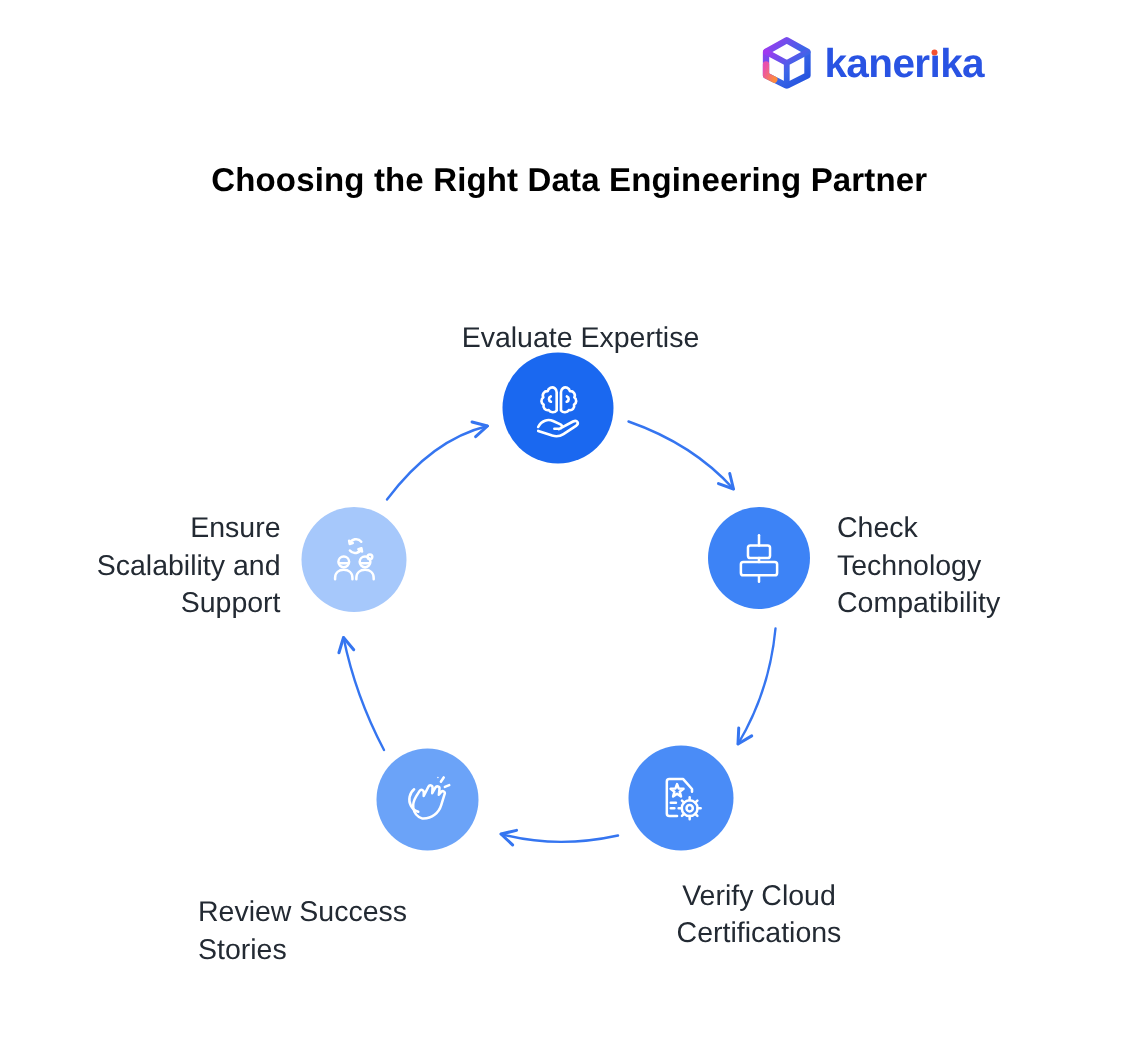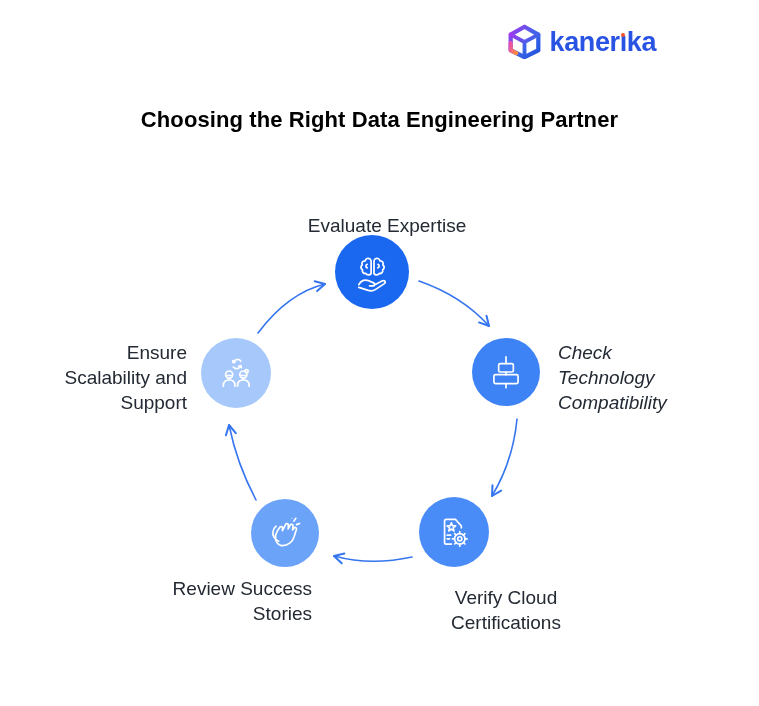--- a/index.html
+++ b/index.html
@@ -43,23 +43,23 @@
   .c1{left:335px;top:235px;width:74px;height:74px;}
   .c2{left:472px;top:338px;width:68px;height:68px;}
   .c3{left:419px;top:497px;width:70px;height:70px;}
   .c4{left:251px;top:499px;width:68px;height:68px;}
   .c5{left:201px;top:338px;width:70px;height:70px;}
   .step-label{
     position:absolute;
     font-size:19px;line-height:25px;color:#232a33;
   }
   .l1{left:287px;top:189px;width:200px;text-align:center;margin-top:24px;}
-  .l2{left:558px;top:340px;width:120px;text-align:left;font-style:italic;}
+  .l2{left:558px;top:340px;width:120px;text-align:left;}
   .l3{left:416px;top:585px;width:180px;text-align:center;}
-  .l4{left:132px;top:576px;width:180px;text-align:right;}
+  .l4{left:132px;top:596px;width:180px;text-align:left;}
   .l5{left:47px;top:340px;width:140px;text-align:right;}
 </style>
 </head>
 <body>
 
 <div class="canvas">
 
   <div class="logo">
     <svg class="logo-mark" viewBox="0 0 40 38">
       <defs>

